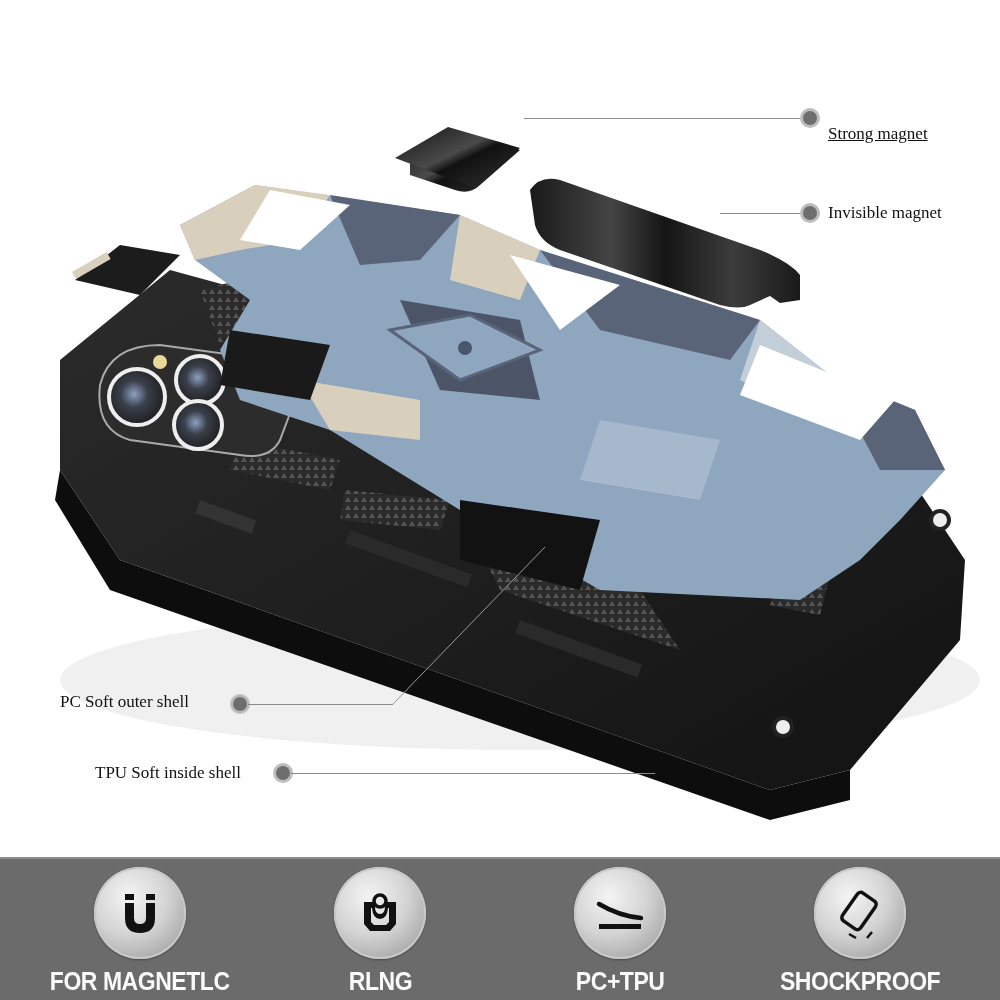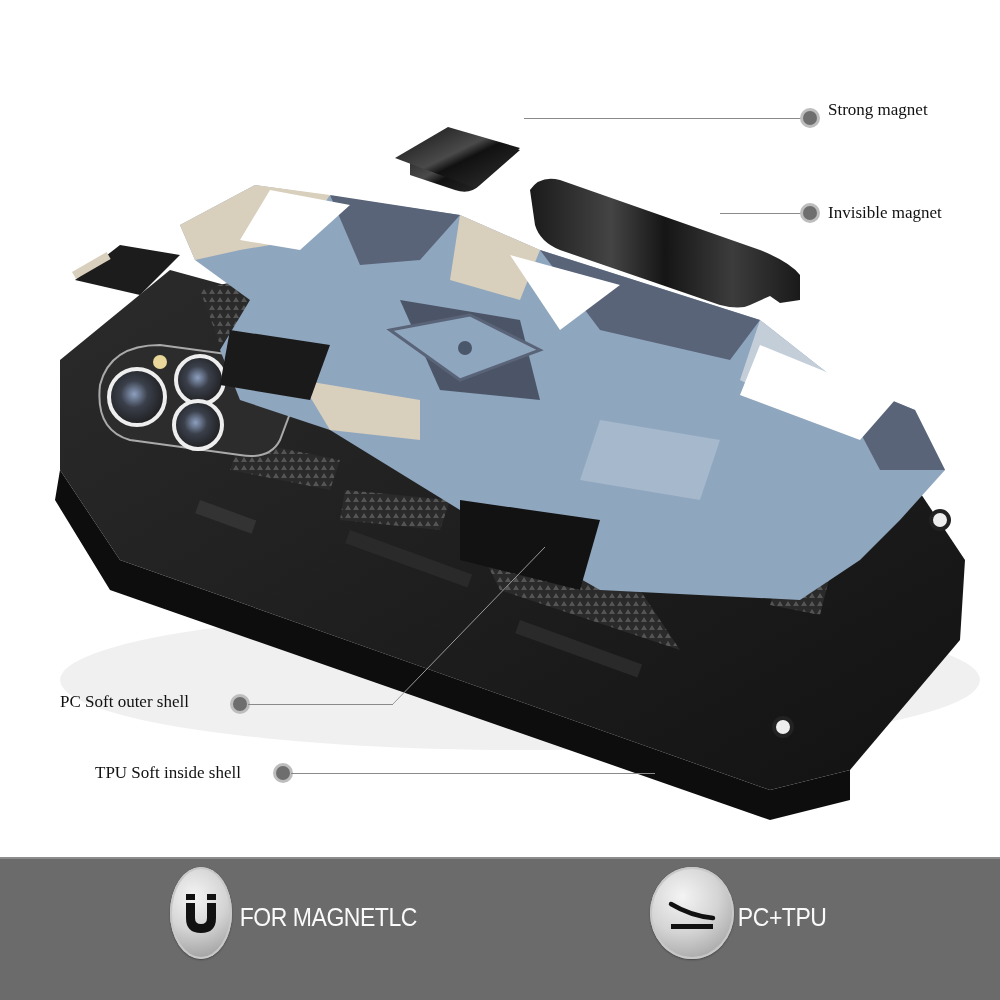--- a/index.html
+++ b/index.html
@@ -20,22 +20,23 @@
   }
   .leader { position: absolute; height: 1px; background: #8a8a8a; }
 
   .feature-band {
     position: absolute; left: 0; top: 857px; width: 1000px; height: 143px;
     background: #6b6b6b; border-top: 2px solid #8c8c8c;
     display: flex; justify-content: space-around; align-items: flex-start;
     padding: 0 20px; box-sizing: border-box;
   }
   .feature {
-    display: flex; flex-direction: row; align-items: center; width: 180px;
+    display: flex; flex-direction: column; align-items: center; width: 180px;
     margin-top: 8px;
+    font-weight: bold;
   }
   .badge {
     width: 92px; height: 92px; border-radius: 50%;
     background: radial-gradient(circle at 38% 32%, #f4f4f4 0%, #d4d4d4 45%, #a9a9a9 80%, #8f8f8f 100%);
     box-shadow: inset 0 0 0 2px #c8c8c8, 0 1px 2px rgba(0,0,0,.35);
     display: flex; align-items: center; justify-content: center;
   }
   .badge svg { width: 62px; height: 62px; }
   .feature-label {
     margin-top: 8px; font-family: "Liberation Sans", "DejaVu Sans", sans-serif;
@@ -127,21 +128,21 @@
     <path d="M395 158 L448 127 L520 148 L475 188 Z" fill="url(#magGrad)"></path>
 
     <path d="M530 190 Q540 175 560 180 L760 250 Q790 262 800 275 L800 300 L780 303 L770 296 L750 305 Q740 310 720 305 L560 250 Q540 242 535 225 Z" fill="url(#brkGrad)"></path>
 
     <circle cx="940" cy="520" r="9" fill="#eee" stroke="#222" stroke-width="4"></circle>
     <circle cx="783" cy="727" r="9" fill="#eee" stroke="#222" stroke-width="4"></circle>
   </svg>
 
   <div class="leader" style="left:524px; top:118px; width:282px;"></div>
   <div class="dot" style="left:803px; top:111px;"></div>
-  <div class="callout-label" style="left:828px; top:100px;">Strong magnet</div>
+  <div class="callout-label" style="left:828px; top:124px;text-decoration:underline;">Strong magnet</div>
 
   <div class="leader" style="left:720px; top:213px; width:86px;"></div>
   <div class="dot" style="left:803px; top:206px;"></div>
   <div class="callout-label" style="left:828px; top:203px;">Invisible magnet</div>
 
   <div class="callout-label" style="left:60px; top:692px;">PC Soft outer shell</div>
   <div class="dot" style="left:233px; top:697px;"></div>
   <div class="leader" style="left:248px; top:704px; width:145px;"></div>
   <svg style="position:absolute; left:390px; top:545px; width:160px; height:162px;" viewBox="0 0 160 162">
     <line x1="3" y1="159" x2="155" y2="2" stroke="#9a9a9a" stroke-width="1"></line>
@@ -157,25 +158,44 @@
     <div class="badge">
       <svg viewBox="0 0 62 62">
         <rect x="16" y="12" width="9" height="6" fill="#111"></rect>
         <rect x="37" y="12" width="9" height="6" fill="#111"></rect>
         <path d="M16 21 H25 V36 Q25 42 31 42 Q37 42 37 36 V21 H46 V36 Q46 51 31 51 Q16 51 16 36 Z" fill="#111"></path>
       </svg>
     </div>
     <div class="feature-label">FOR MAGNETLC</div>
   </div>
 
+  <div class="feature">
+    <div class="badge">
+      <svg viewBox="0 0 62 62">
+        <path d="M15 20 H26 V24 Q26 32 31 32 Q36 32 36 24 V20 H47 V42 L41 49 H21 L15 42 Z M22 26 V40 L25 43 H37 L40 40 V26 H39 Q38 37 31 37 Q24 37 23 26 Z" fill="#111" fill-rule="evenodd"></path>
+        <circle cx="31" cy="19" r="6" fill="none" stroke="#111" stroke-width="3.5"></circle>
+      </svg>
+    </div>
+    <div class="feature-label">RLNG</div>
+  </div>
 
   <div class="feature">
     <div class="badge">
       <svg viewBox="0 0 62 62">
         <path d="M10 22 Q30 34 52 36" fill="none" stroke="#111" stroke-width="4.5" stroke-linecap="round"></path>
         <rect x="10" y="42" width="42" height="5" fill="#111"></rect>
       </svg>
     </div>
     <div class="feature-label">PC+TPU</div>
   </div>
 
+  <div class="feature">
+    <div class="badge">
+      <svg viewBox="0 0 62 62">
+        <rect x="19" y="12" width="22" height="34" rx="4" fill="none" stroke="#111" stroke-width="3.5" transform="rotate(35 30 29)"></rect>
+        <line x1="20" y1="52" x2="27" y2="56" stroke="#111" stroke-width="2.5"></line>
+        <line x1="38" y1="56" x2="43" y2="50" stroke="#111" stroke-width="2.5"></line>
+      </svg>
+    </div>
+    <div class="feature-label">SHOCKPROOF</div>
+  </div>
 
 </div>
 
 </body></html>

